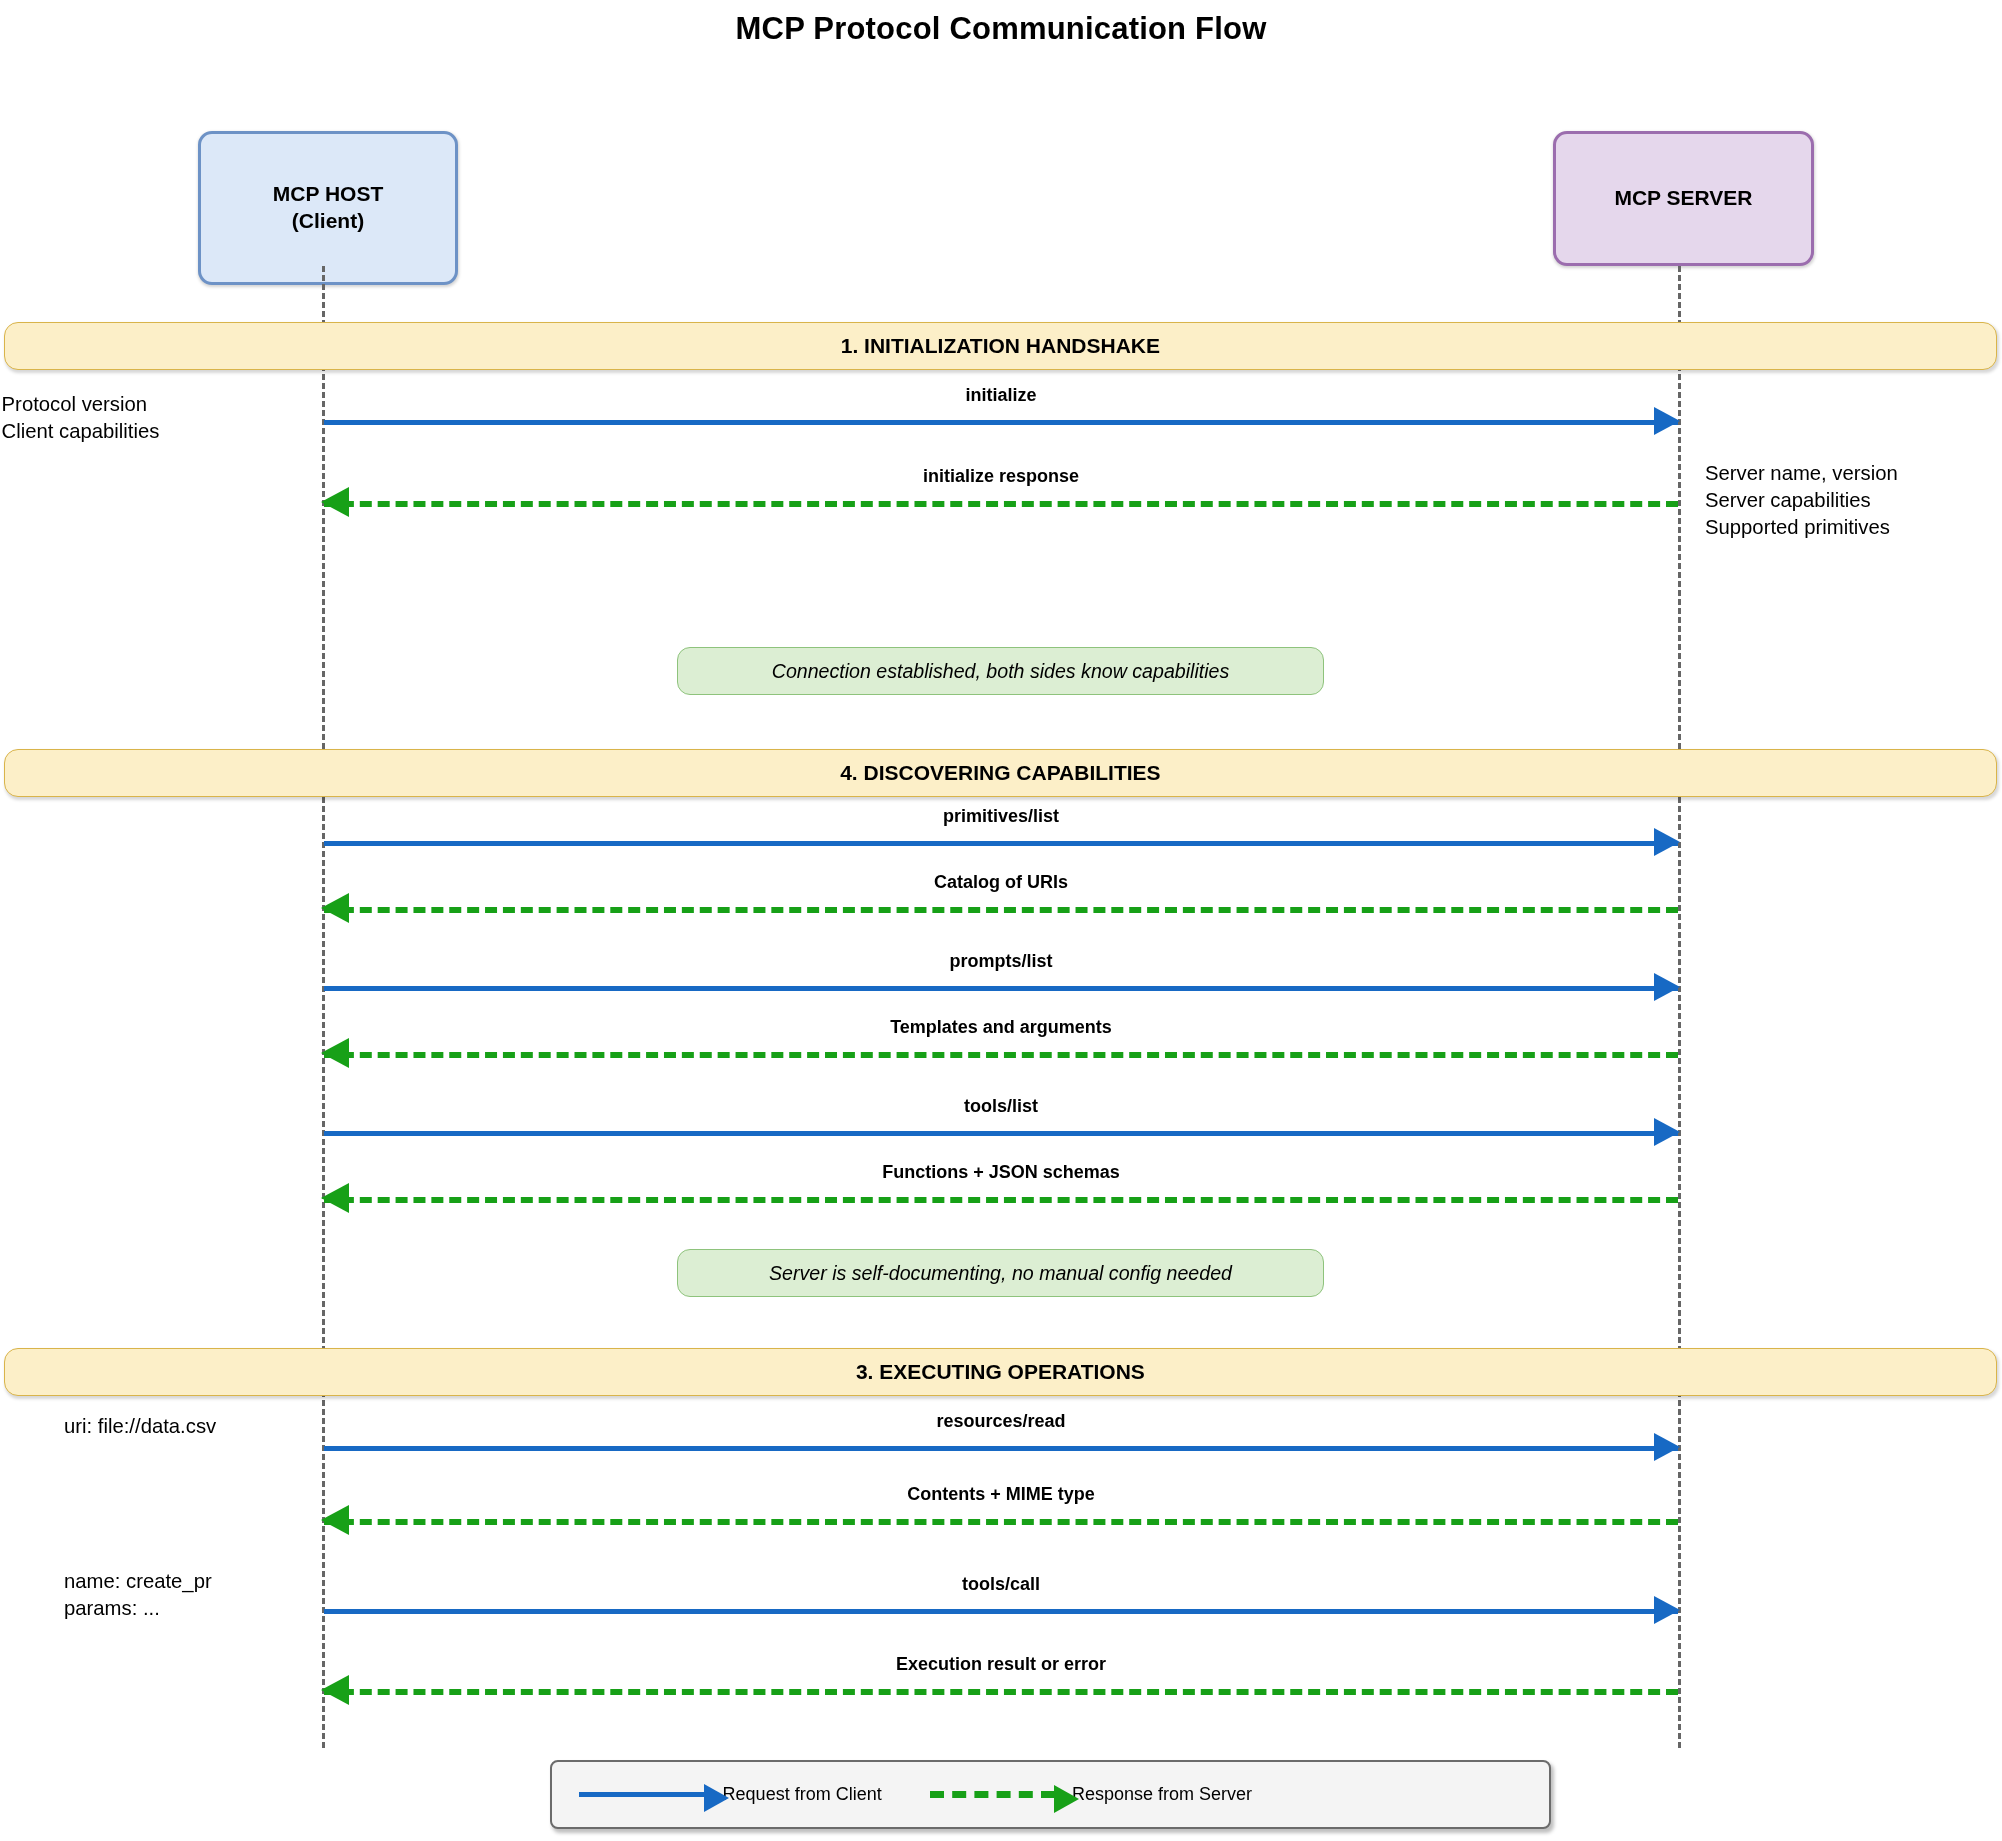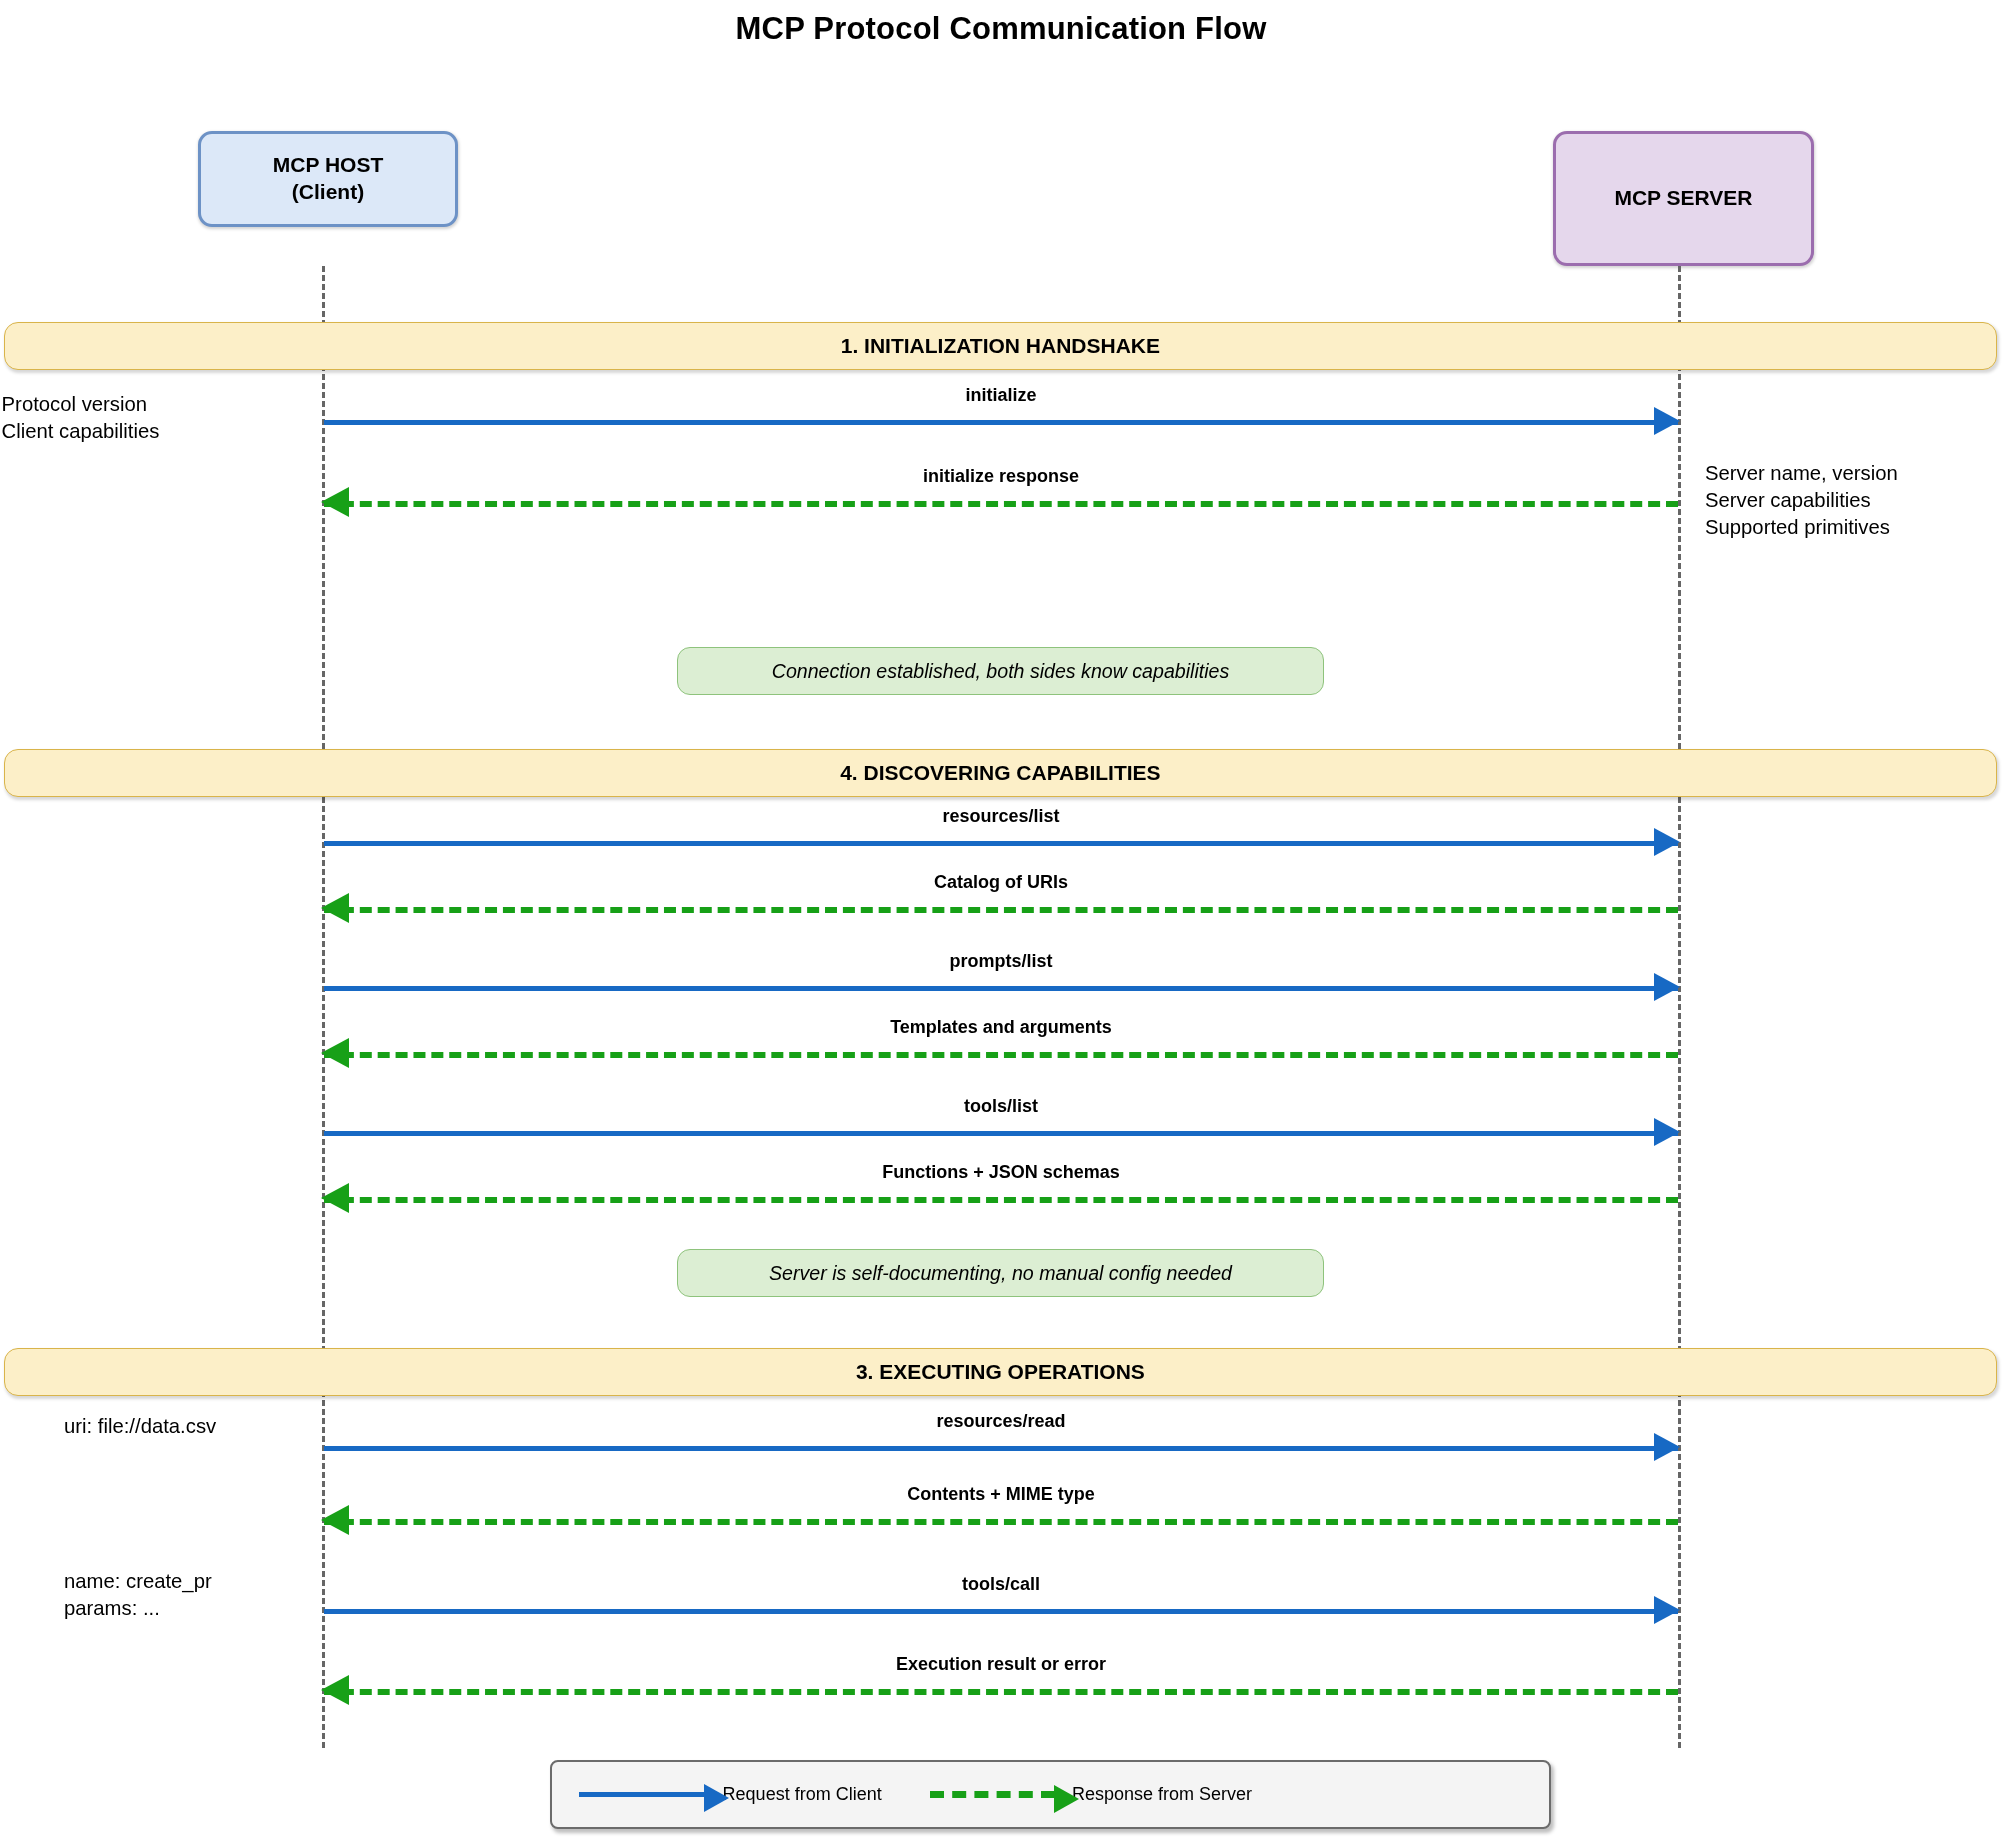--- a/index.html
+++ b/index.html
@@ -42,21 +42,21 @@
     text-align: center;
     font-size: 21px;
     font-weight: bold;
     line-height: 1.28;
     box-shadow: 0.8px 1.6px 3.1px rgba(0,0,0,0.18);
   }
   .participant.client {
     left: 198px;
     top: 131px;
     width: 260px;
-    height: 96px;
+    height: 154px;
     background: #dce8f8;
     border: 3.1px solid #6d92c6;
   }
   .participant.server {
     left: 1553px;
     top: 131px;
     width: 261px;
     height: 135px;
     background: #e5d7ec;
     border: 3.1px solid #9b6dae;
@@ -247,21 +247,21 @@
     <div class="msg-label">initialize response</div>
   </div>
 
   <div class="green-note" style="left:677px; top:647px; width:647px;">Connection established, both sides know capabilities</div>
 
   <div class="section-banner" style="top:749px;">4. DISCOVERING CAPABILITIES</div>
 
   <div class="msg request" style="left:324px; top:841px; width:1354px;">
     <div class="msg-line" style="width:1354px;"></div>
     <div class="arrowhead"></div>
-    <div class="msg-label">resources/list</div>
+    <div class="msg-label">primitives/list</div>
   </div>
   <div class="msg response" style="left:324px; top:907px; width:1354px;">
     <div class="msg-line" style="width:1354px;"></div>
     <div class="arrowhead"></div>
     <div class="msg-label">Catalog of URIs</div>
   </div>
   <div class="msg request" style="left:324px; top:986px; width:1354px;">
     <div class="msg-line" style="width:1354px;"></div>
     <div class="arrowhead"></div>
     <div class="msg-label">prompts/list</div>

